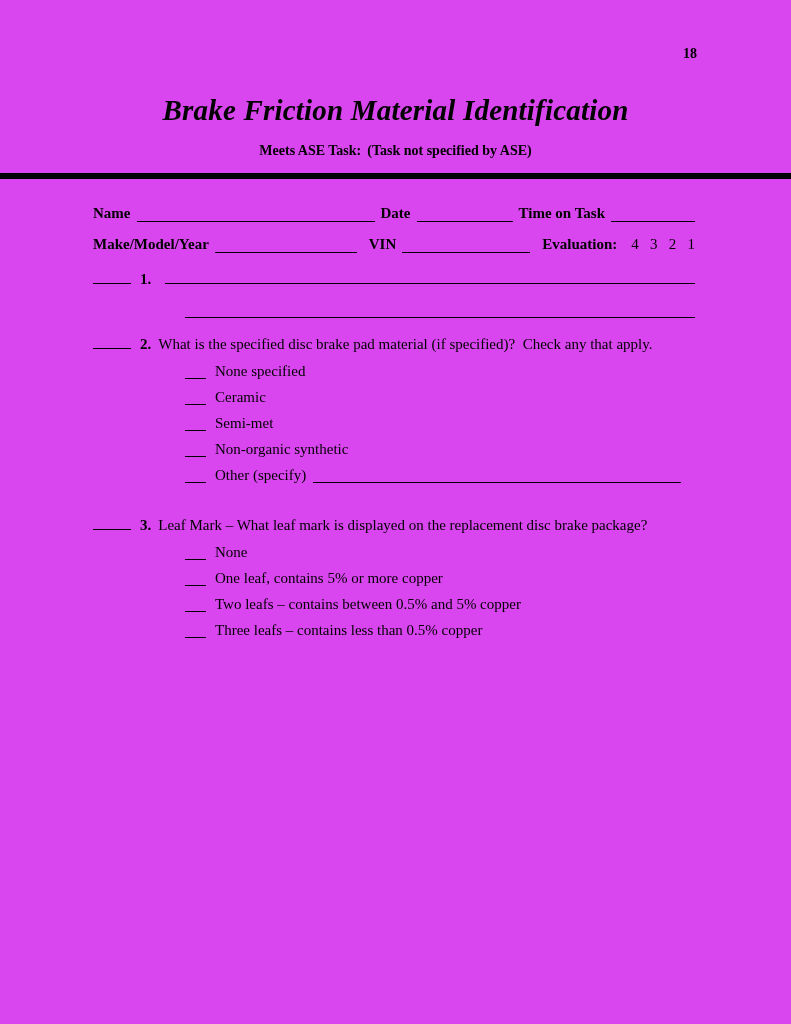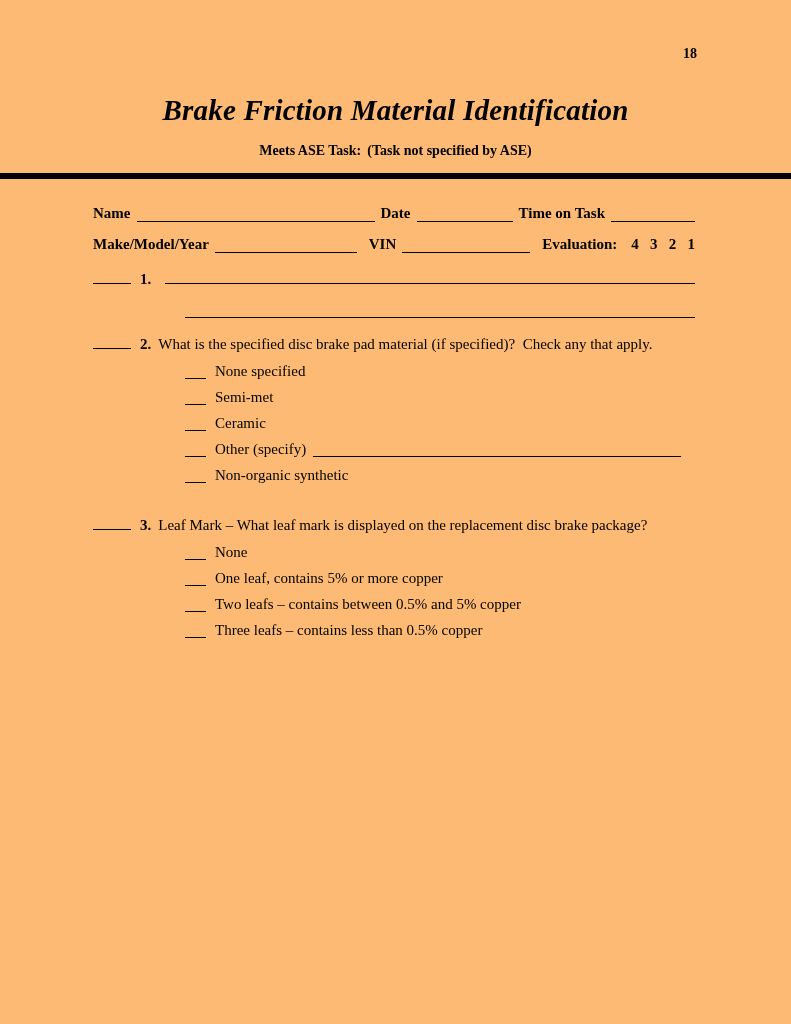--- a/index.html
+++ b/index.html
@@ -1,21 +1,21 @@
 <!DOCTYPE html>
 <html><head>
 <meta charset="utf-8">
 <style>
   * { box-sizing: border-box; }
   html, body { margin: 0; padding: 0; background: #ffffff; }
   .page {
     position: relative;
     width: 791px;
     height: 1024px;
-    background: #fdba74;
+    background: #d946ef;
     font-family: "Liberation Serif", "DejaVu Serif", serif;
     color: #000000;
     overflow: hidden;
   }
   .page-number {
     position: absolute;
     top: 46px;
     right: 94px;
     font-size: 14px;
     font-weight: bold;
@@ -53,21 +53,21 @@
     height: 1.02em;
   }
   .form-row {
     display: flex;
     align-items: baseline;
     justify-content: space-between;
     margin-bottom: 14px;
   }
   .fgroup { display: flex; align-items: flex-end; }
   .fgroup .lbl { font-weight: bold; margin-right: 6px; white-space: nowrap; }
-  .scale { font-weight: bold; white-space: pre; margin-left: 8px; }
+  .scale { font-weight: normal; white-space: pre; margin-left: 8px; }
   .task-row {
     display: flex;
     align-items: baseline;
     margin: 16px 0 10px 0;
   }
   .num-blank { width: 38px; flex: none; margin-right: 9px; }
   .task-num { font-weight: bold; margin-right: 7px; white-space: nowrap; }
   .task-text { white-space: pre-wrap; }
   .grow { flex: 1 1 auto; margin-left: 7px; min-width: 20px; }
   .cont-row {
@@ -146,34 +146,34 @@
       <span class="task-num">2.</span>
       <span class="task-text">What is the specified disc brake pad material (if specified)?  Check any that apply.</span>
     </div>
 
     <div class="option-row">
       <span class="blank check-blank"></span>
       <span class="option-text">None specified</span>
     </div>
     <div class="option-row">
       <span class="blank check-blank"></span>
+      <span class="option-text">Ceramic</span>
+    </div>
+    <div class="option-row">
+      <span class="blank check-blank"></span>
       <span class="option-text">Semi-met</span>
     </div>
     <div class="option-row">
       <span class="blank check-blank"></span>
-      <span class="option-text">Ceramic</span>
+      <span class="option-text">Non-organic synthetic</span>
     </div>
     <div class="option-row">
       <span class="blank check-blank"></span>
       <span class="option-text">Other (specify)</span>
       <span class="blank grow"></span>
-    </div>
-    <div class="option-row">
-      <span class="blank check-blank"></span>
-      <span class="option-text">Non-organic synthetic</span>
     </div>
 
     <div class="group-gap"></div>
 
     <div class="task-row">
       <span class="blank num-blank"></span>
       <span class="task-num">3.</span>
       <span class="task-text">Leaf Mark – What leaf mark is displayed on the replacement disc brake package?</span>
     </div>
 

